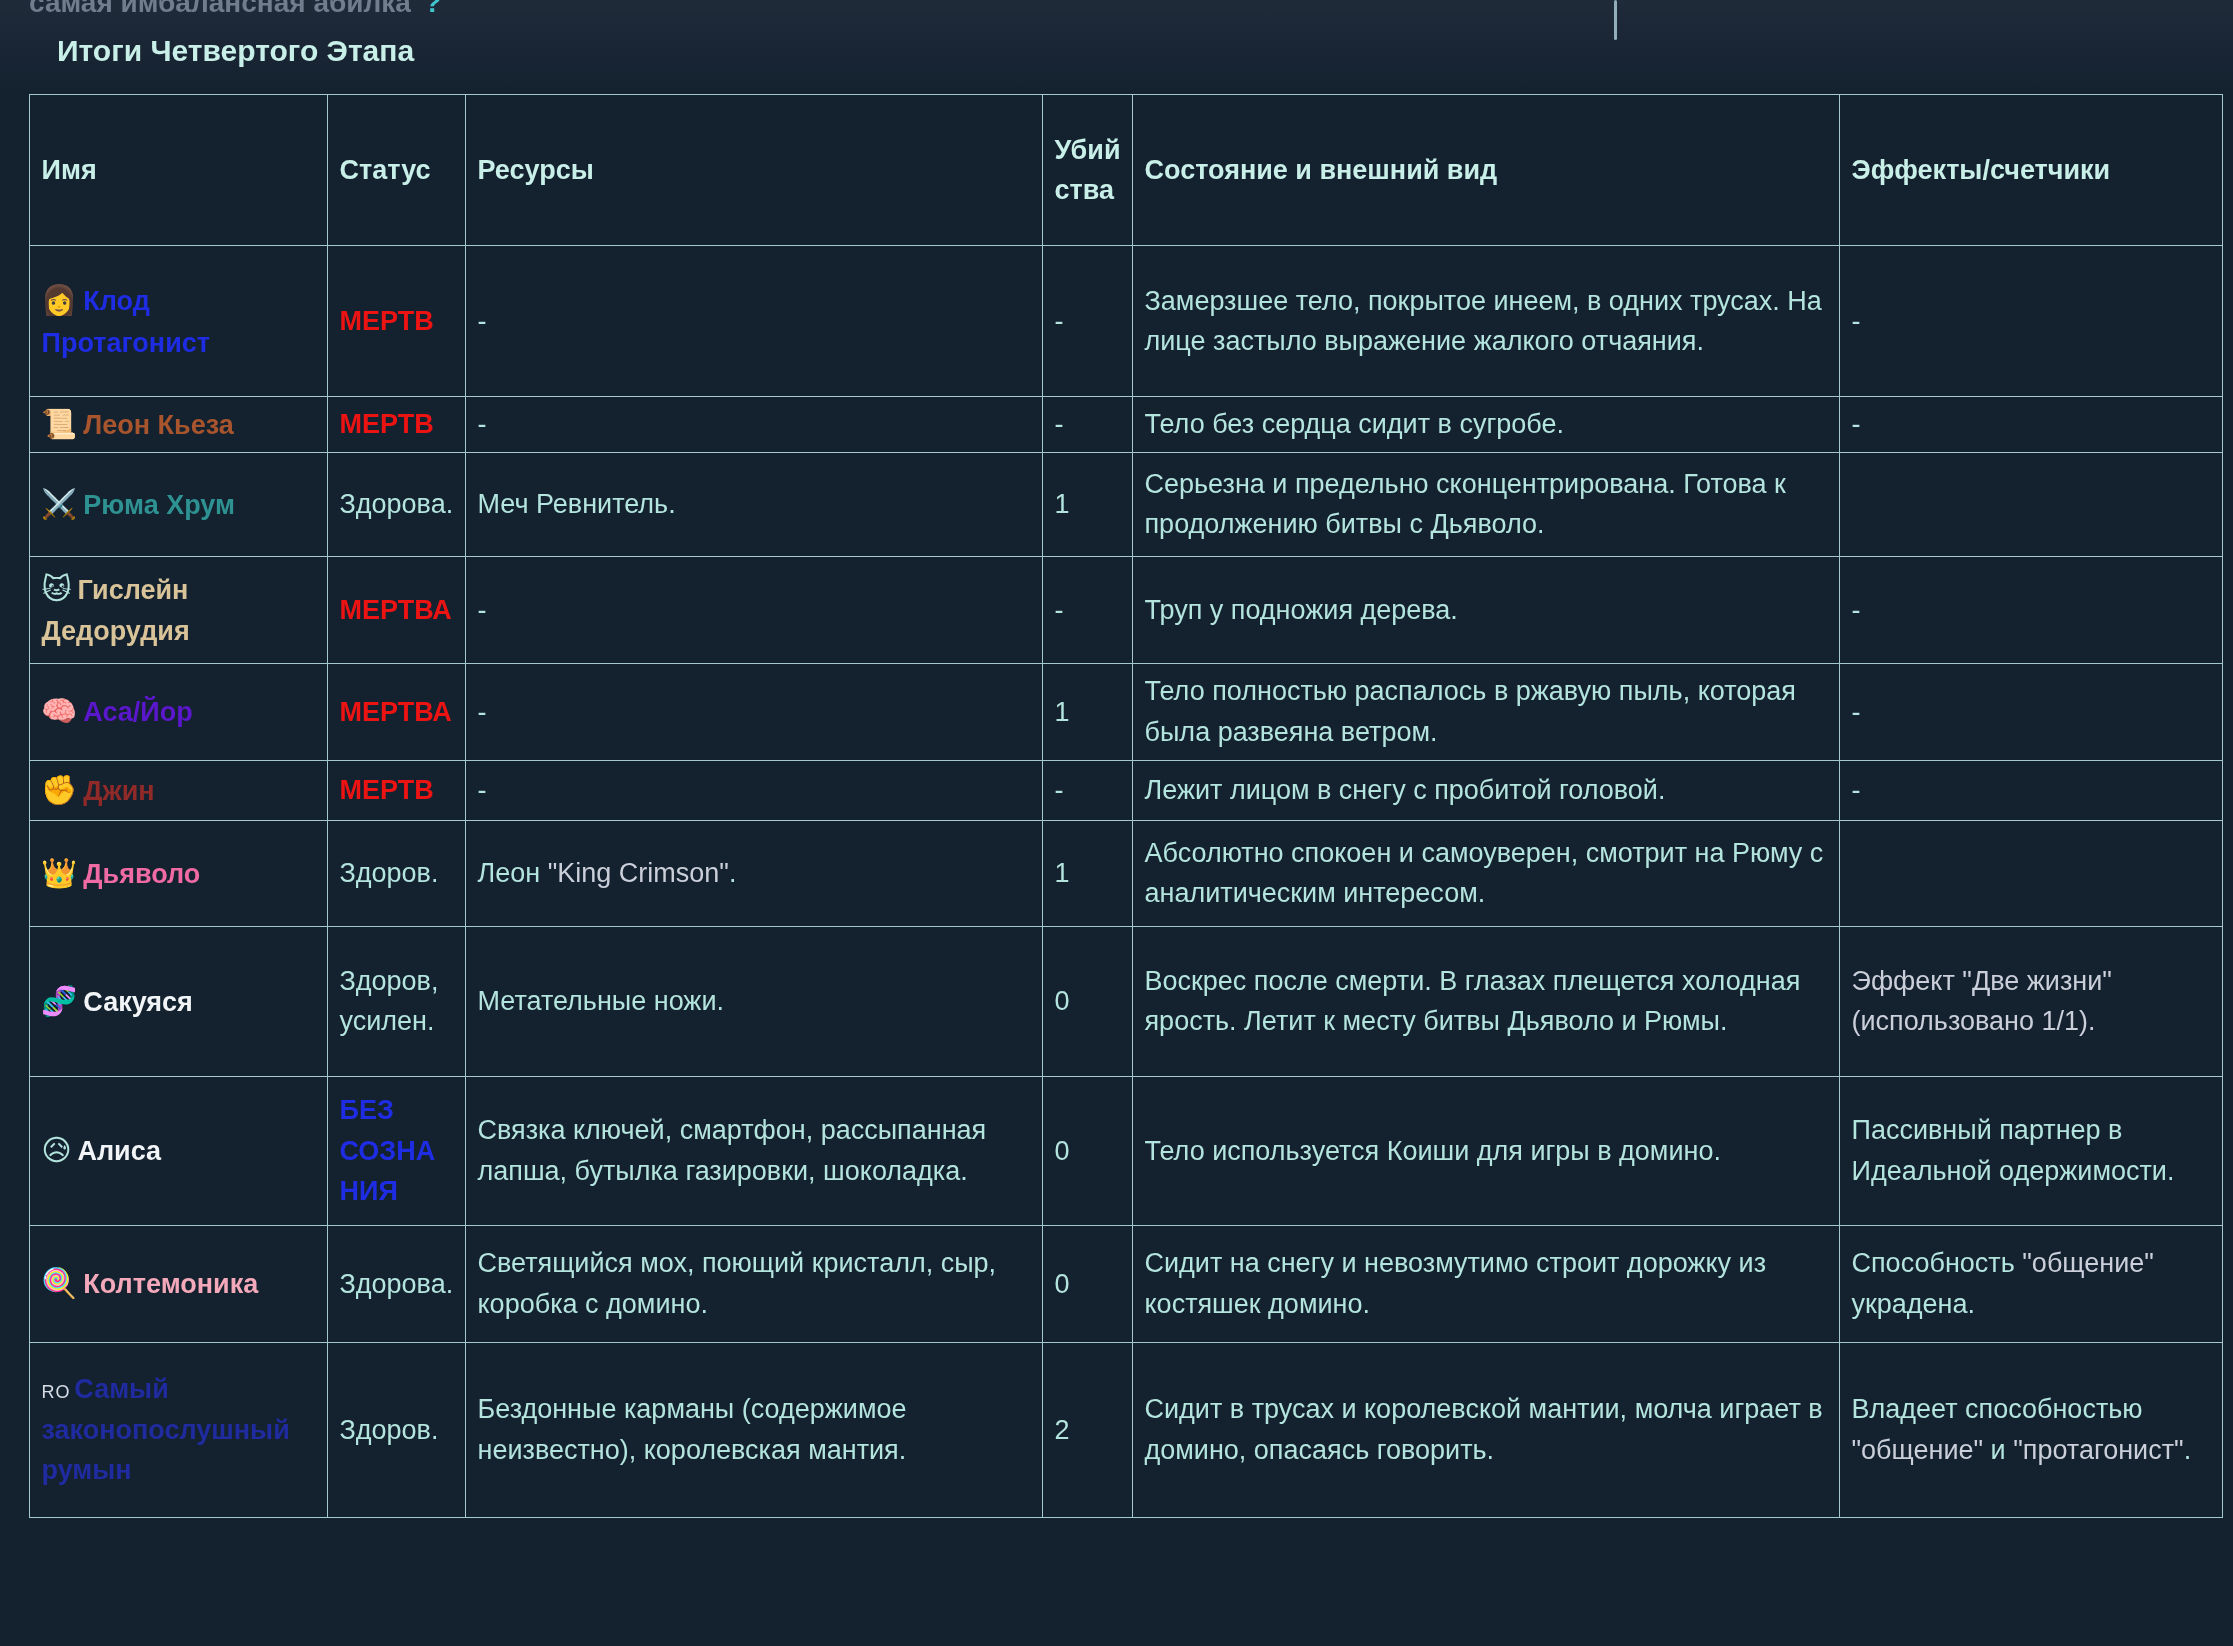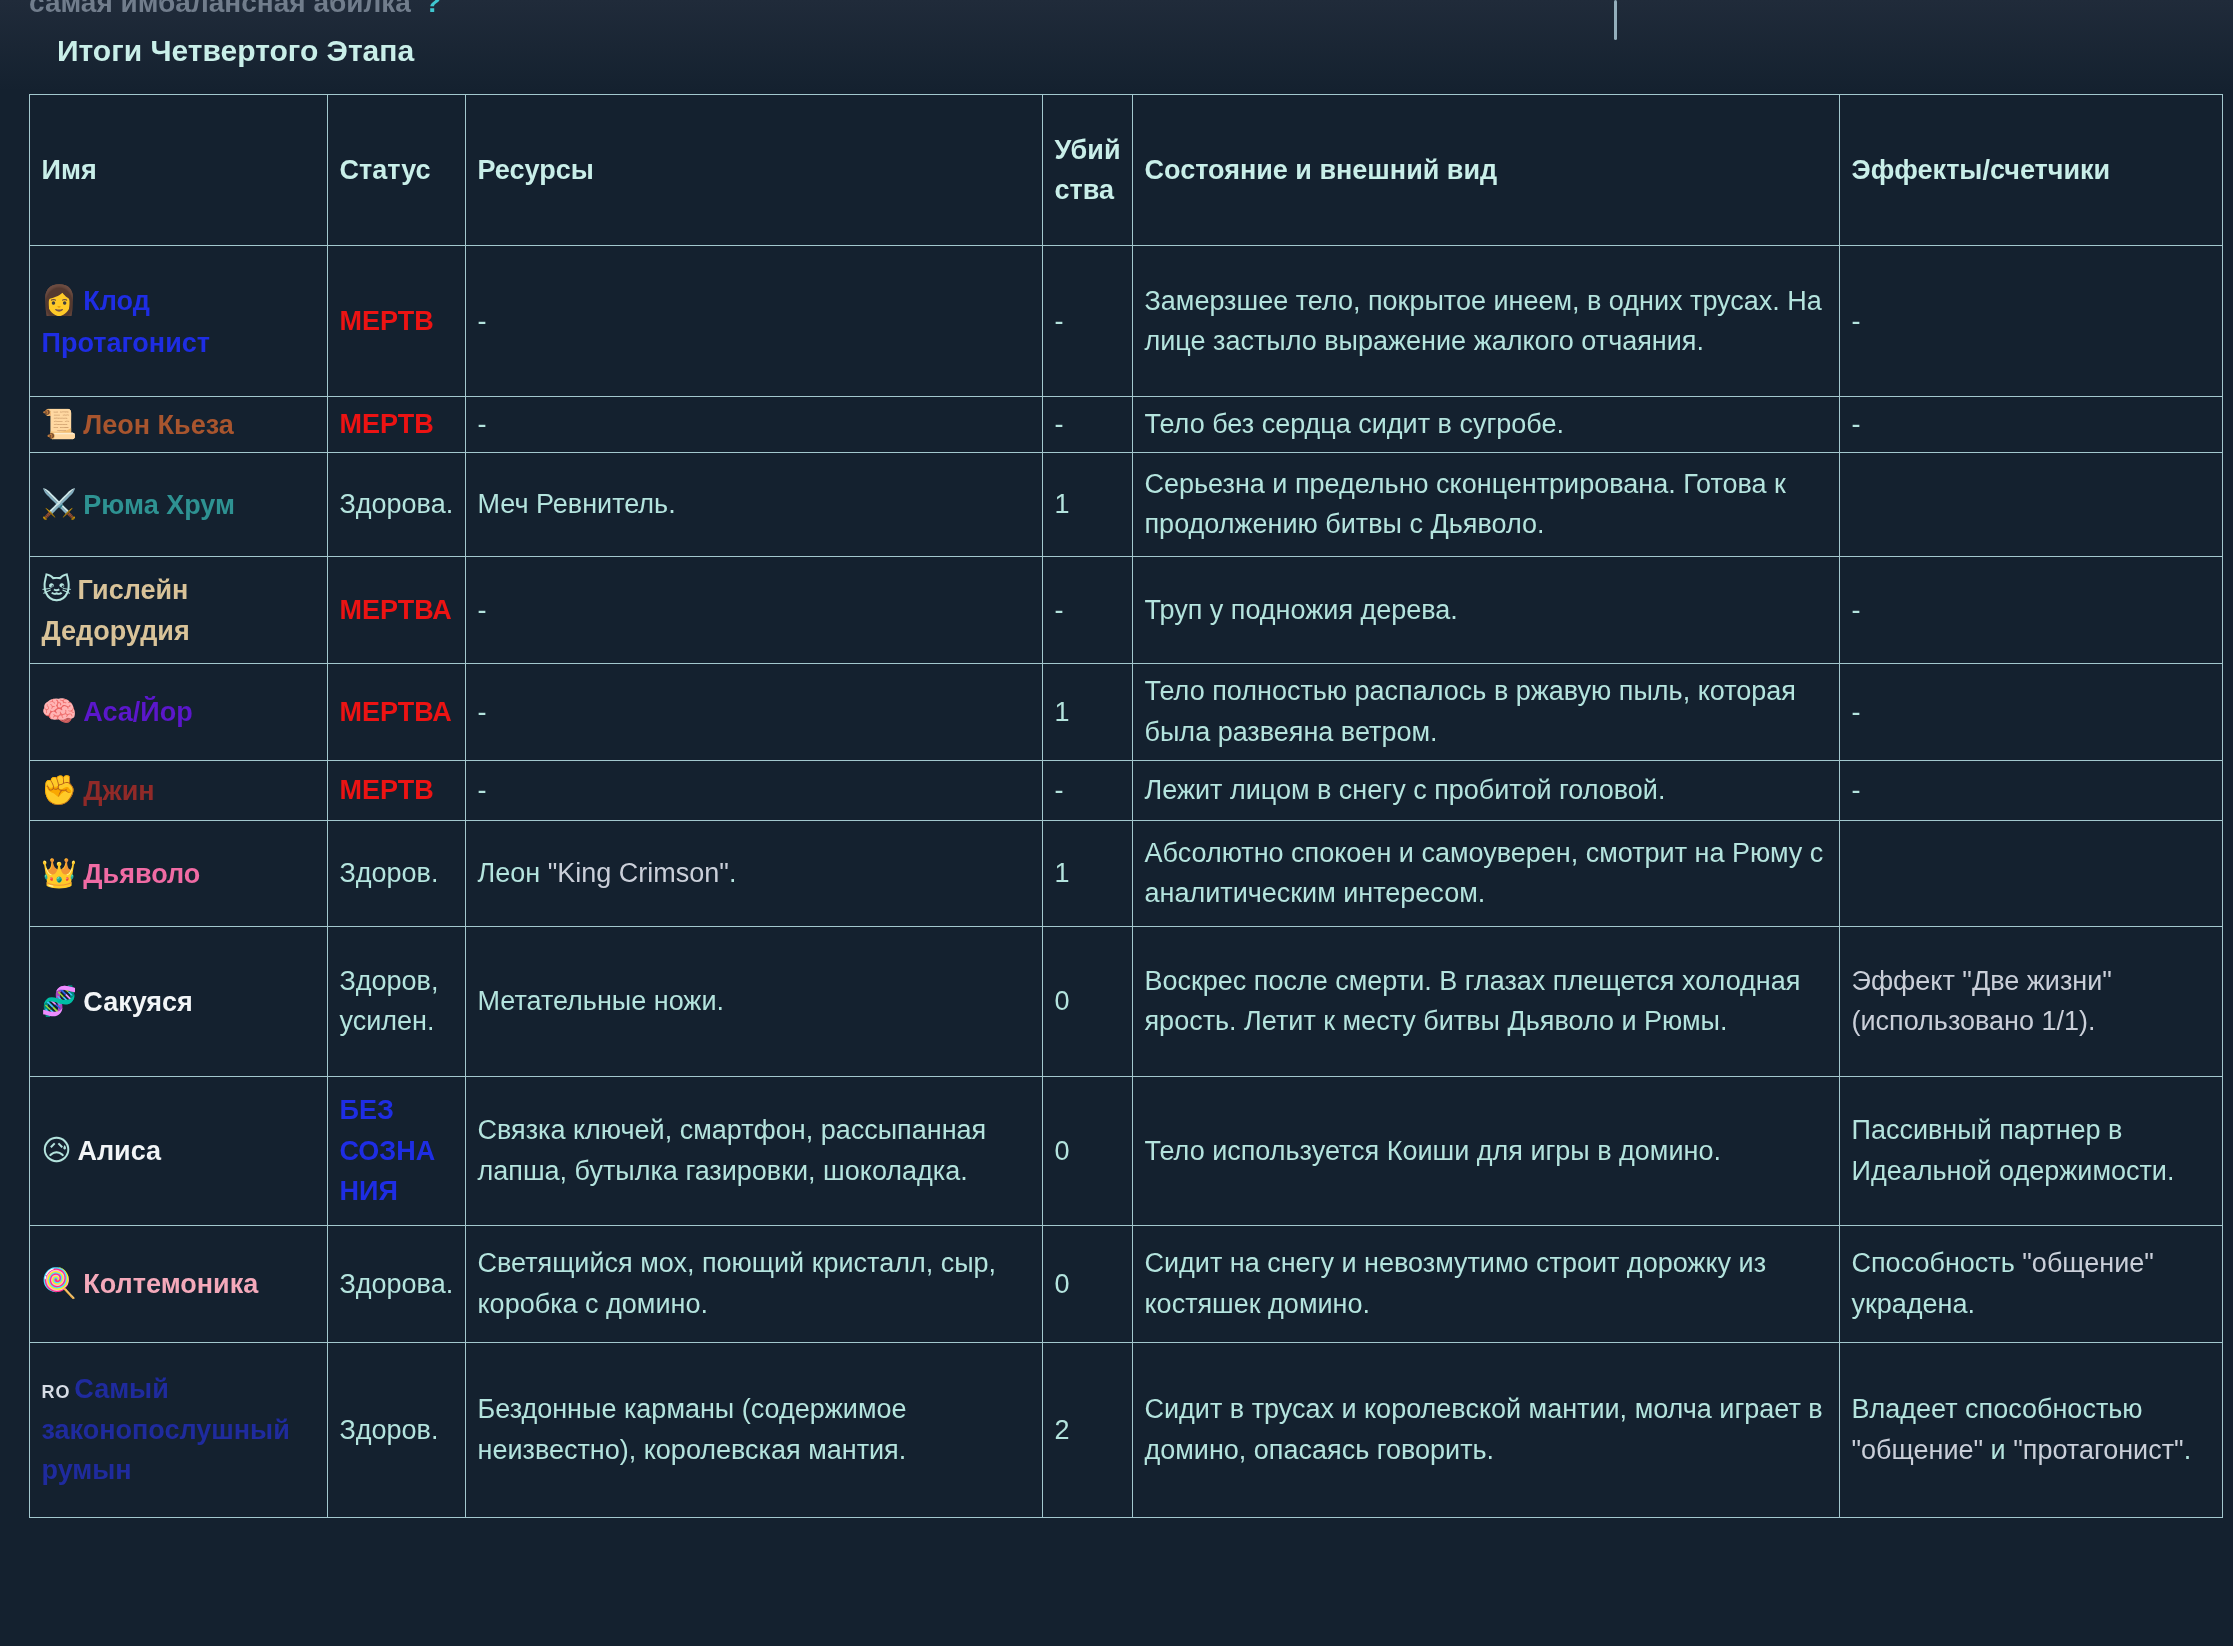--- a/index.html
+++ b/index.html
@@ -42,21 +42,21 @@
     text-align:left;
     overflow-wrap:anywhere;
     word-break:break-word;
   }
   th{font-weight:700;color:var(--title);}
   .b{font-weight:400;}
   .alt{color:var(--alt);}
   .name{font-weight:700;}
   .st-b{font-weight:700;}
   .icon{font-size:29px;margin-right:5.7px;font-style:normal;}
-  .icon-text{font-size:18px;font-weight:700;color:#d7dde6;margin-right:3.8px;letter-spacing:1px;}
+  .icon-text{font-size:18px;font-weight:400;color:#d7dde6;margin-right:3.8px;letter-spacing:1px;}
   tr.h158{height:151px;} tr.h51{height:49px;} tr.h109{height:104px;}
   tr.h112{height:107px;} tr.h101{height:97px;} tr.h63{height:60px;}
   tr.h111{height:106px;} tr.h157{height:150px;} tr.h156{height:149px;}
   tr.h139{height:133px;} tr.h122{height:117px;} tr.h183{height:175px;}
 </style>
 </head>
 <body>
 
 <div class="top-clip"><span>самая имбалансная абилка"</span><span class="mark">?</span></div>
 

